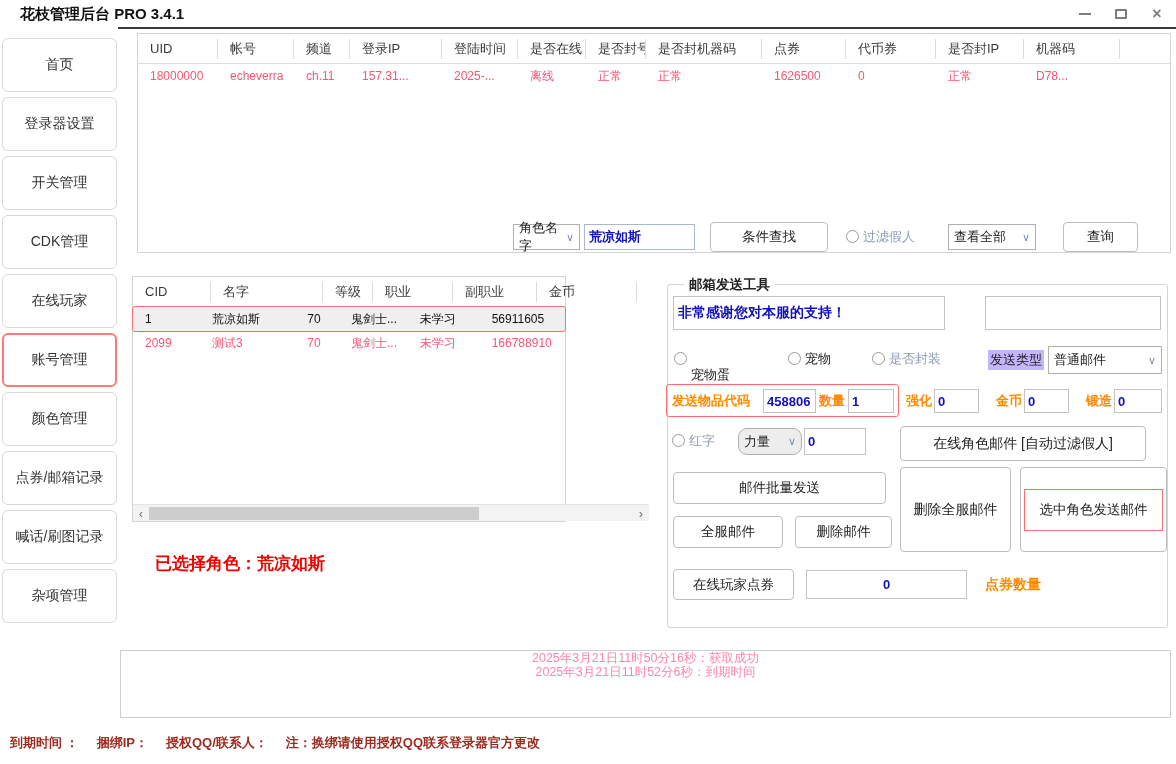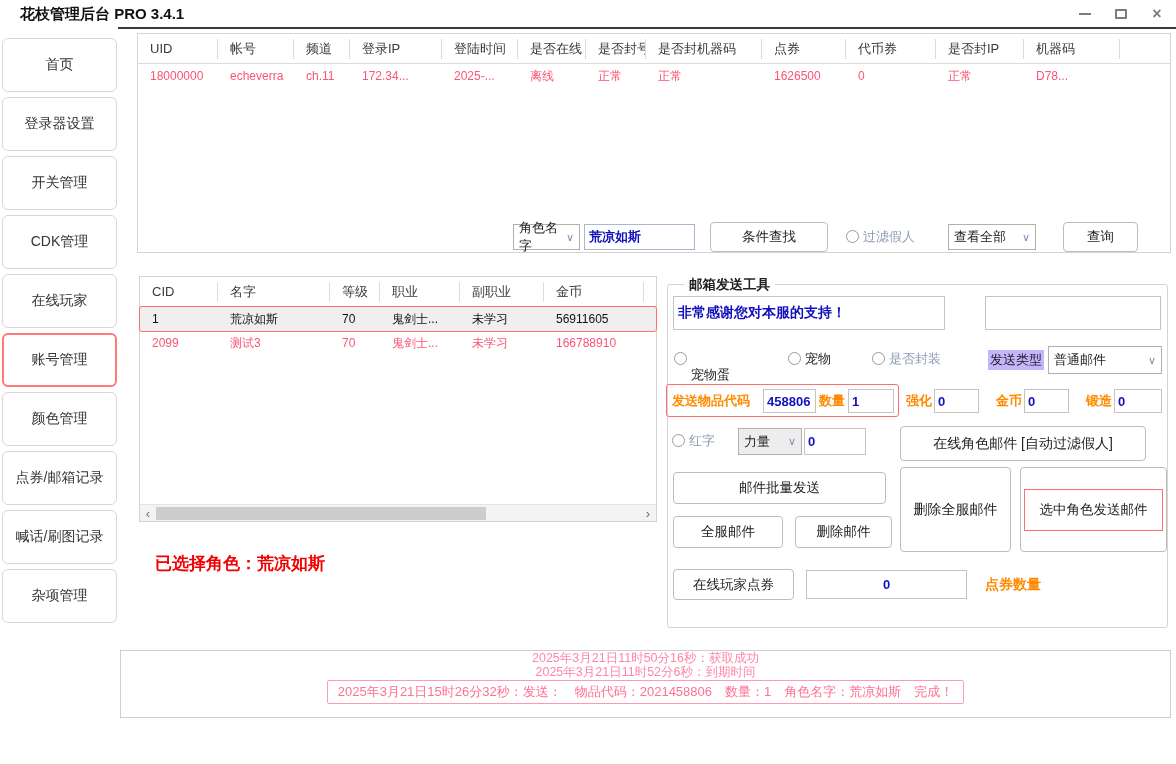--- a/index.html
+++ b/index.html
@@ -41,21 +41,21 @@
   .btn { position:absolute; background:#fff; border:1px solid #bdbdbd; border-radius:4px;
     display:flex; align-items:center; justify-content:center; font-size:13.5px; color:#222; cursor:default; }
   .txt { position:absolute; height:26px; border:1px solid #a9b7cf; background:#fff; font-size:13px;
     padding:0 4px; font-family:inherit; }
   .navy { color:#1111bb; font-weight:600; }
   .radio { position:absolute; width:13px; height:13px; border:1px solid #9a9a9a; border-radius:50%; background:#fff; }
   .radio-label { position:absolute; font-size:13px; }
   .gray-label { color:#8d9bb3; }
 
   
-  #char-panel { left:139px; top:276px; width:518px; height:246px; }
+  #char-panel { left:132px; top:276px; width:434px; height:246px; }
   .char-row-selected { background:#efefef; outline:1px solid #ff6f6f; border-radius:2px; color:#111; font-weight:400; }
   .scrollbar { position:absolute; left:0; bottom:0; width:516px; height:17px; background:#f3f3f3;
     border-top:1px solid #e4e4e4; }
   .sb-arrow { position:absolute; top:0; width:16px; height:16px; color:#6f6f6f; font-size:13px;
     display:flex; align-items:center; justify-content:center; }
   .sb-thumb { position:absolute; left:16px; top:2px; width:330px; height:13px; background:#cdcdcd; }
 
   .selected-role { position:absolute; left:155px; top:552px; font-size:17px; font-weight:bold; color:#f20000; }
 
   
@@ -124,21 +124,21 @@
           <span class="hc" style="width: 90px;">代币券</span>
           <span class="hc" style="width: 88px;">是否封IP</span>
           <span class="hc" style="width: 96px;">机器码</span>
         </div>
       </div>
     <div id="accounts-body">
         <div class="tbl-row pink">
           <span class="tc" style="width: 80px;">18000000</span>
           <span class="tc" style="width: 76px;">echeverra</span>
           <span class="tc" style="width: 56px;">ch.11</span>
-          <span class="tc" style="width: 92px;">172.34...</span>
+          <span class="tc" style="width: 92px;">157.31...</span>
           <span class="tc" style="width: 76px;">2025-...</span>
           <span class="tc" style="width: 68px;">离线</span>
           <span class="tc" style="width: 60px;">正常</span>
           <span class="tc" style="width: 116px;">正常</span>
           <span class="tc" style="width: 84px;">1626500</span>
           <span class="tc" style="width: 90px;">0</span>
           <span class="tc" style="width: 88px;">正常</span>
           <span class="tc" style="width: 96px;">D78...</span>
         </div>
       </div>
@@ -221,21 +221,21 @@
   <input class="mini-input navy" style="left: 848px; top: 389px; width: 46px;" value="1">
   <span class="orange-label" style="left:906px; top:392px;">强化</span>
   <input class="mini-input navy" style="left: 934px; top: 389px; width: 45px;" value="0">
   <span class="orange-label" style="left:996px; top:392px;">金币</span>
   <input class="mini-input navy" style="left: 1024px; top: 389px; width: 45px;" value="0">
   <span class="orange-label" style="left:1086px; top:392px;">锻造</span>
   <input class="mini-input navy" style="left: 1114px; top: 389px; width: 48px;" value="0">
 
   <span class="radio" style="left:672px; top:434px;"></span>
   <span class="radio-label gray-label" style="left:689px; top:432px;">红字</span>
-  <div class="select" style="left:738px; top:428px; width:64px; height:27px; background:#ededed;">
+  <div class="select" style="left:738px; top:428px; width:64px; height:27px; background:#ededed;border-radius:9px;">
     <span>力量</span>
     <span class="chev">∨</span>
   </div>
   <input class="mini-input navy" style="left: 804px; top: 428px; width: 62px; height: 27px;" value="0">
   <div class="btn" style="left:900px; top:426px; width:246px; height:35px; font-size:14px;">在线角色邮件 [自动过滤假人]</div>
 
   <div class="btn" style="left:900px; top:467px; width:111px; height:85px; font-size:14px;">删除全服邮件</div>
   <div class="btn" style="left:673px; top:472px; width:213px; height:32px;">邮件批量发送</div>
   <div class="btn" style="left:1020px; top:467px; width:147px; height:85px;">
     <span class="inner-red">选中角色发送邮件</span>
@@ -245,17 +245,17 @@
 
   <div class="btn" style="left:673px; top:569px; width:121px; height:31px;">在线玩家点券</div>
   <input class="mini-input navy" style="left: 806px; top: 570px; width: 161px; height: 29px; text-align: center;" value="0">
   <span class="orange-label" style="left:985px; top:576px; font-size:14px;">点券数量</span>
 
   <div class="panel" id="status-panel">
     <div id="status-lines">
         <div class="status-line">2025年3月21日11时50分16秒：获取成功</div>
         <div class="status-line">2025年3月21日11时52分6秒：到期时间</div>
       </div>
-    <div class="status-box">2025年3月21日15时26分32秒：发送：　物品代码：2021458806　数量：1　角色名字：荒凉如斯　完成！</div>
-  </div>
-
+  </div>
+
+  <div class="footer" id="footer"><span>到期时间 ：</span><span>捆绑IP：</span><span>授权QQ/联系人：</span><span>注：换绑请使用授权QQ联系登录器官方更改</span></div>
 
 </div>
 
 </body></html>

